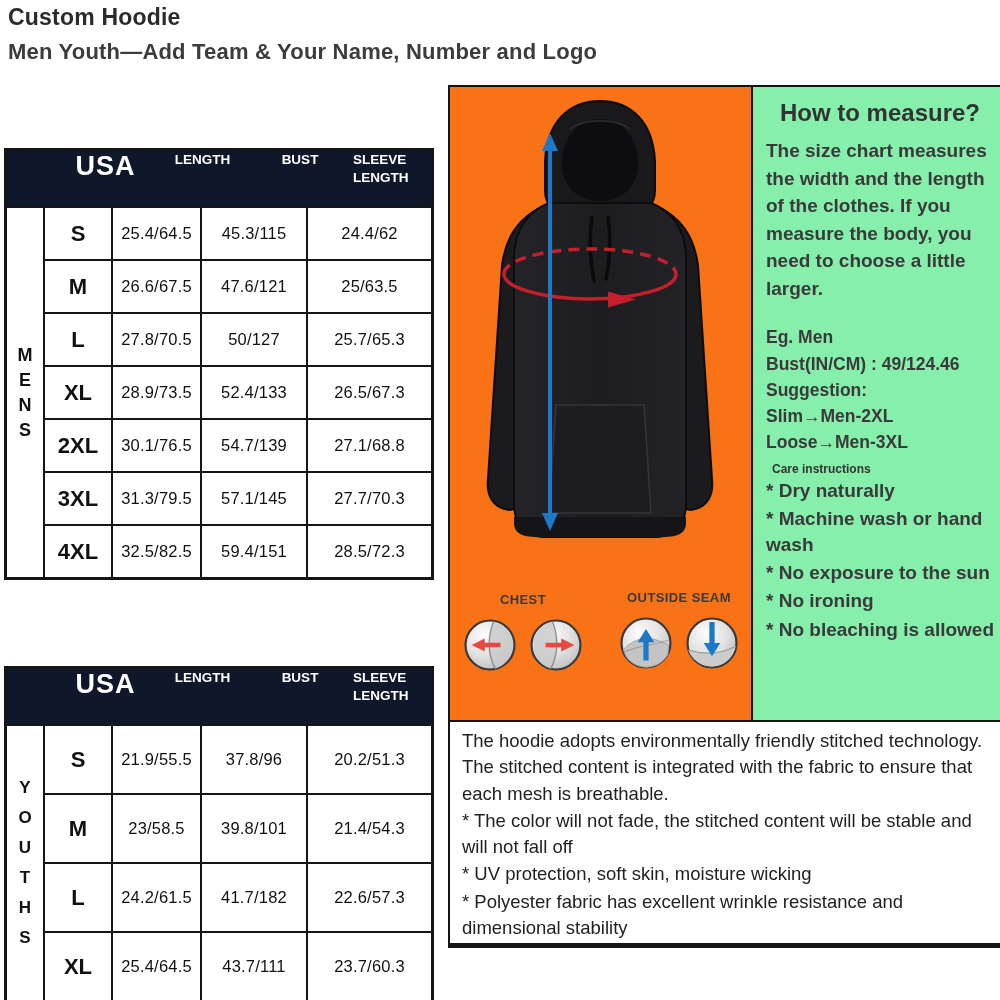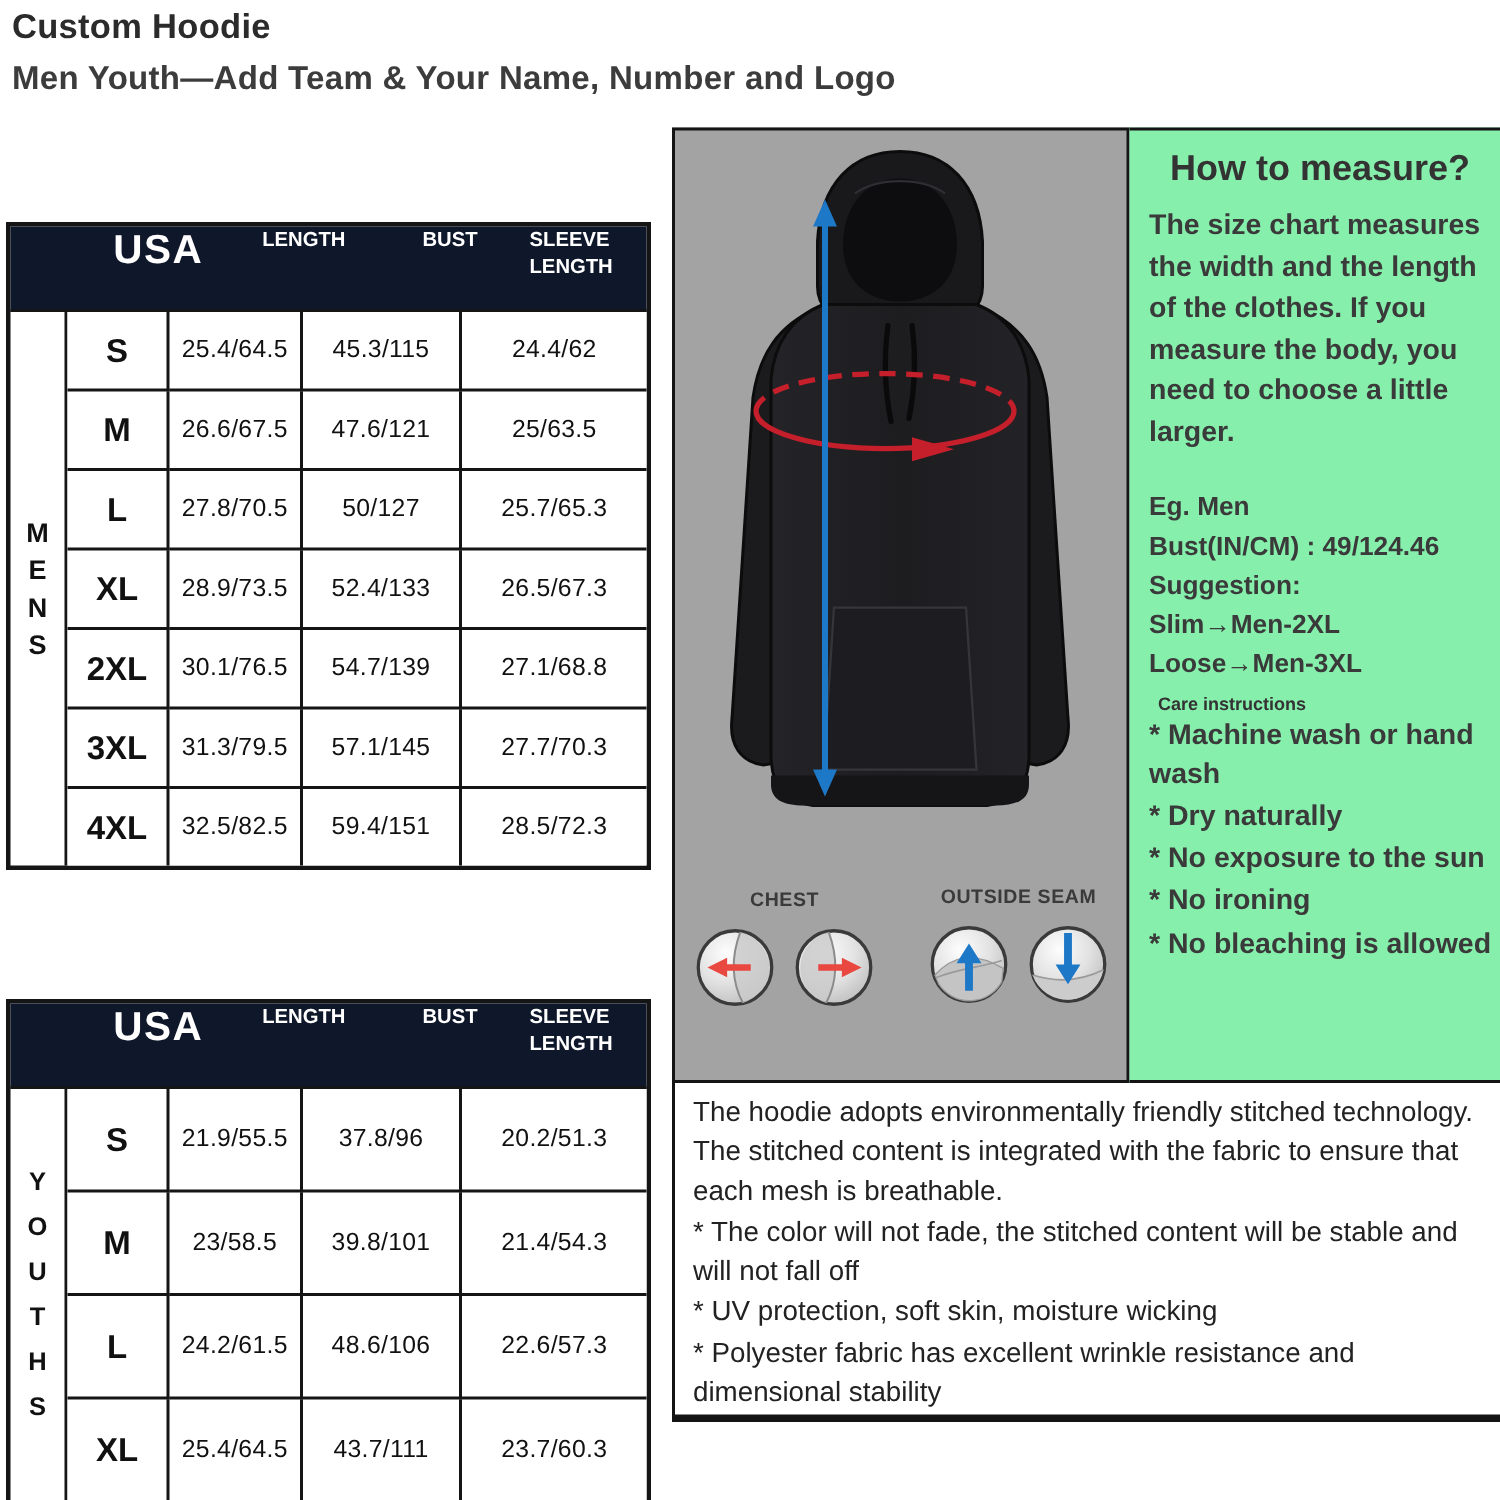--- a/index.html
+++ b/index.html
@@ -30,21 +30,21 @@
   table.sizes td:first-child{border-left:none;}
   table.sizes td:last-child{border-right:none;}
   table.sizes tr:first-child td{border-top:none;}
   table.sizes tr:last-child td{border-bottom:none;}
   #mens-chart td{height:51px;}
   #youths-chart td{height:67px;}
   td.size-cell{font-size:22px;font-weight:bold;}
   td.value-cell{font-size:16.5px;font-weight:normal;letter-spacing:.2px;}
 
   
-  .hoodie-box{position:absolute;left:448px;top:85px;width:305px;height:637px;border:2px solid #141414;box-sizing:border-box;background:#a3a3a3;}
+  .hoodie-box{position:absolute;left:448px;top:85px;width:305px;height:637px;border:2px solid #141414;box-sizing:border-box;background:#f97316;}
   .hoodie-svg{position:absolute;left:0;top:2px;}
   .icon-group{position:absolute;display:flex;flex-direction:column;align-items:center;}
   #chest-group{left:8px;top:505px;width:130px;}
   #seam-group{left:162px;top:503px;width:134px;}
   .icon-caption{font-size:13px;font-weight:bold;color:#3a3a3a;letter-spacing:.4px;margin-bottom:10px;white-space:nowrap;}
   .icon-row{display:flex;gap:10px;}
 
   
   .measure-panel{position:absolute;left:753px;top:85px;width:247px;height:637px;box-sizing:border-box;border-top:2px solid #141414;border-bottom:2px solid #141414;background:#86efac;padding:8px 6px 0 13px;color:#3a3a3a;}
   .measure-heading{font-size:24px;font-weight:bold;color:#333;text-align:center;margin:4px 0 10px 0;}
@@ -200,21 +200,21 @@
           </tr>
           <tr>
             <td class="size-cell">M</td>
             <td class="value-cell">23/58.5</td>
             <td class="value-cell">39.8/101</td>
             <td class="value-cell">21.4/54.3</td>
           </tr>
           <tr>
             <td class="size-cell">L</td>
             <td class="value-cell">24.2/61.5</td>
-            <td class="value-cell">48.6/106</td>
+            <td class="value-cell">41.7/182</td>
             <td class="value-cell">22.6/57.3</td>
           </tr>
           <tr>
             <td class="size-cell">XL</td>
             <td class="value-cell">25.4/64.5</td>
             <td class="value-cell">43.7/111</td>
             <td class="value-cell">23.7/60.3</td>
           </tr>
         </tbody>
     </table>
@@ -291,22 +291,22 @@
   <div class="measure-intro">The size chart measures the width and the length of the clothes.  If you measure the body, you need to choose a little larger.</div>
   <div class="example-block">
       <div>Eg. Men</div>
       <div>Bust(IN/CM) : 49/124.46</div>
       <div>Suggestion:</div>
       <div>Slim→Men-2XL</div>
       <div>Loose→Men-3XL</div>
     </div>
   <div class="care-heading">Care instructions</div>
   <div class="care-list">
+      <div>* Dry naturally</div>
       <div>* Machine wash or hand wash</div>
-      <div>* Dry naturally</div>
       <div>* No exposure to the sun</div>
       <div>* No ironing</div>
       <div>* No bleaching is allowed</div>
     </div>
 </div>
 
 <div class="description-panel">
     <div>The hoodie adopts environmentally friendly stitched technology. The stitched content is integrated with the fabric to ensure that each mesh is breathable.</div>
     <div>* The color will not fade, the stitched content will be stable and will not fall off</div>
     <div>* UV protection, soft skin, moisture wicking</div>

